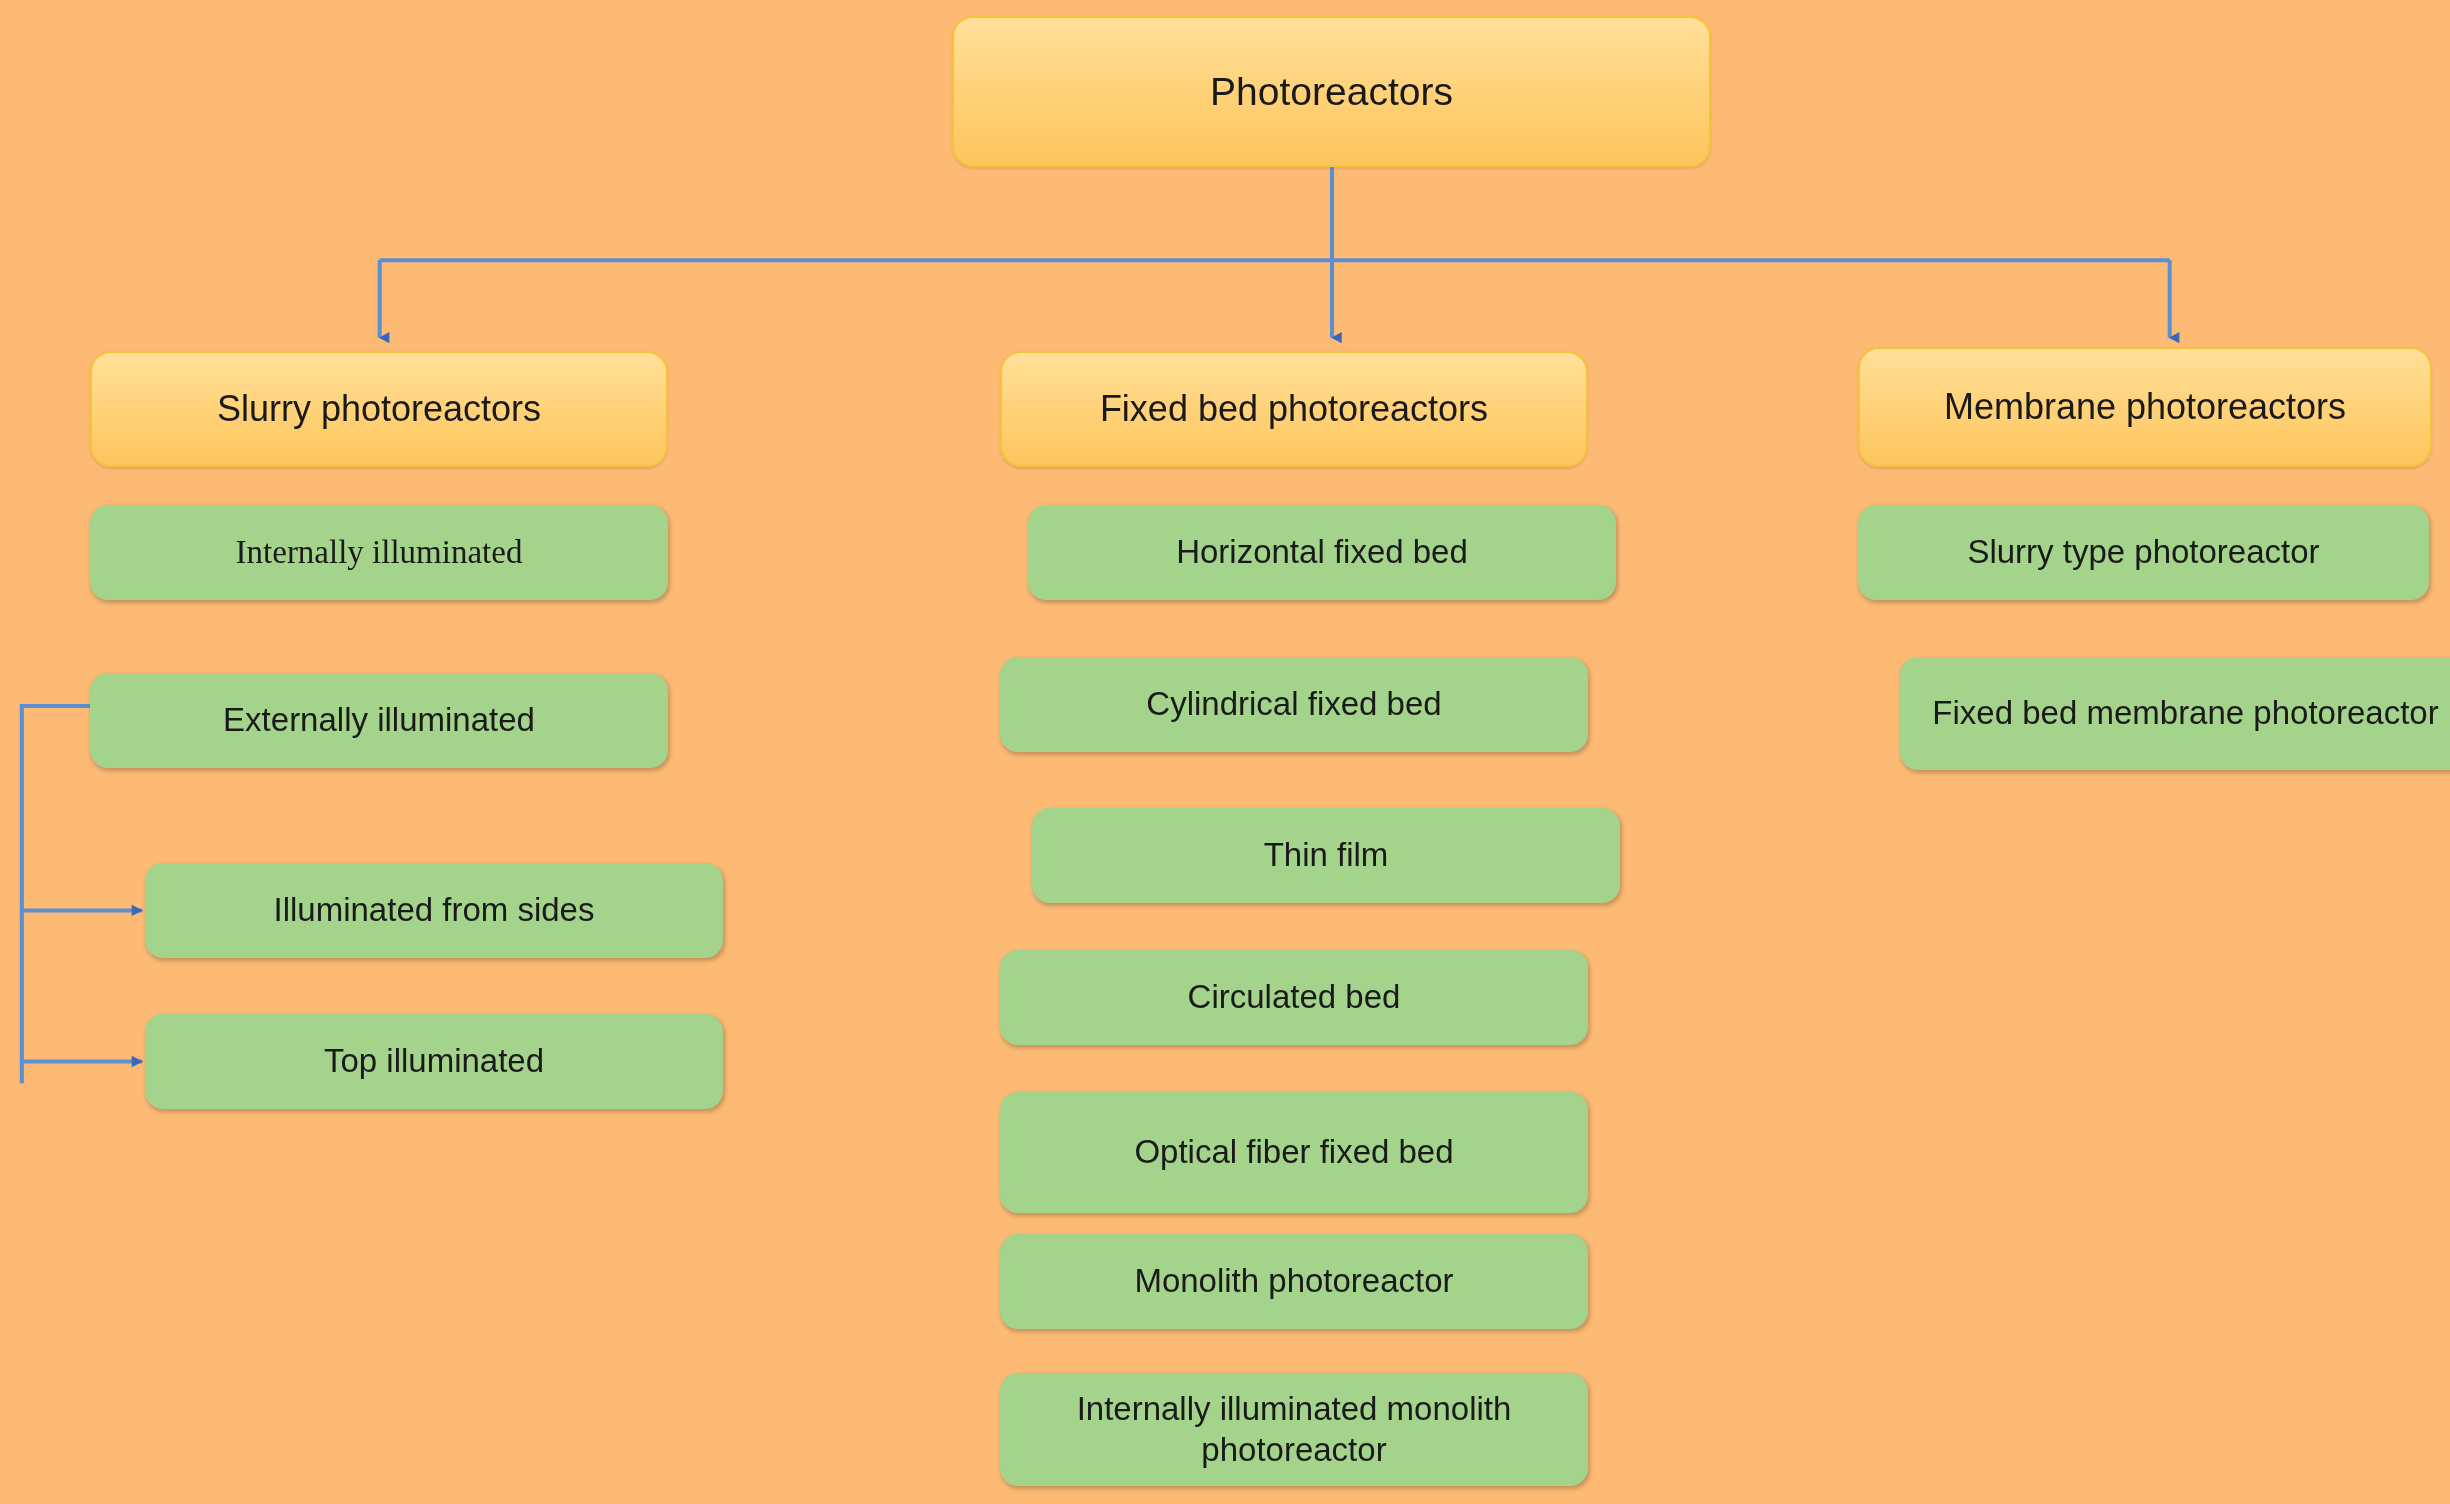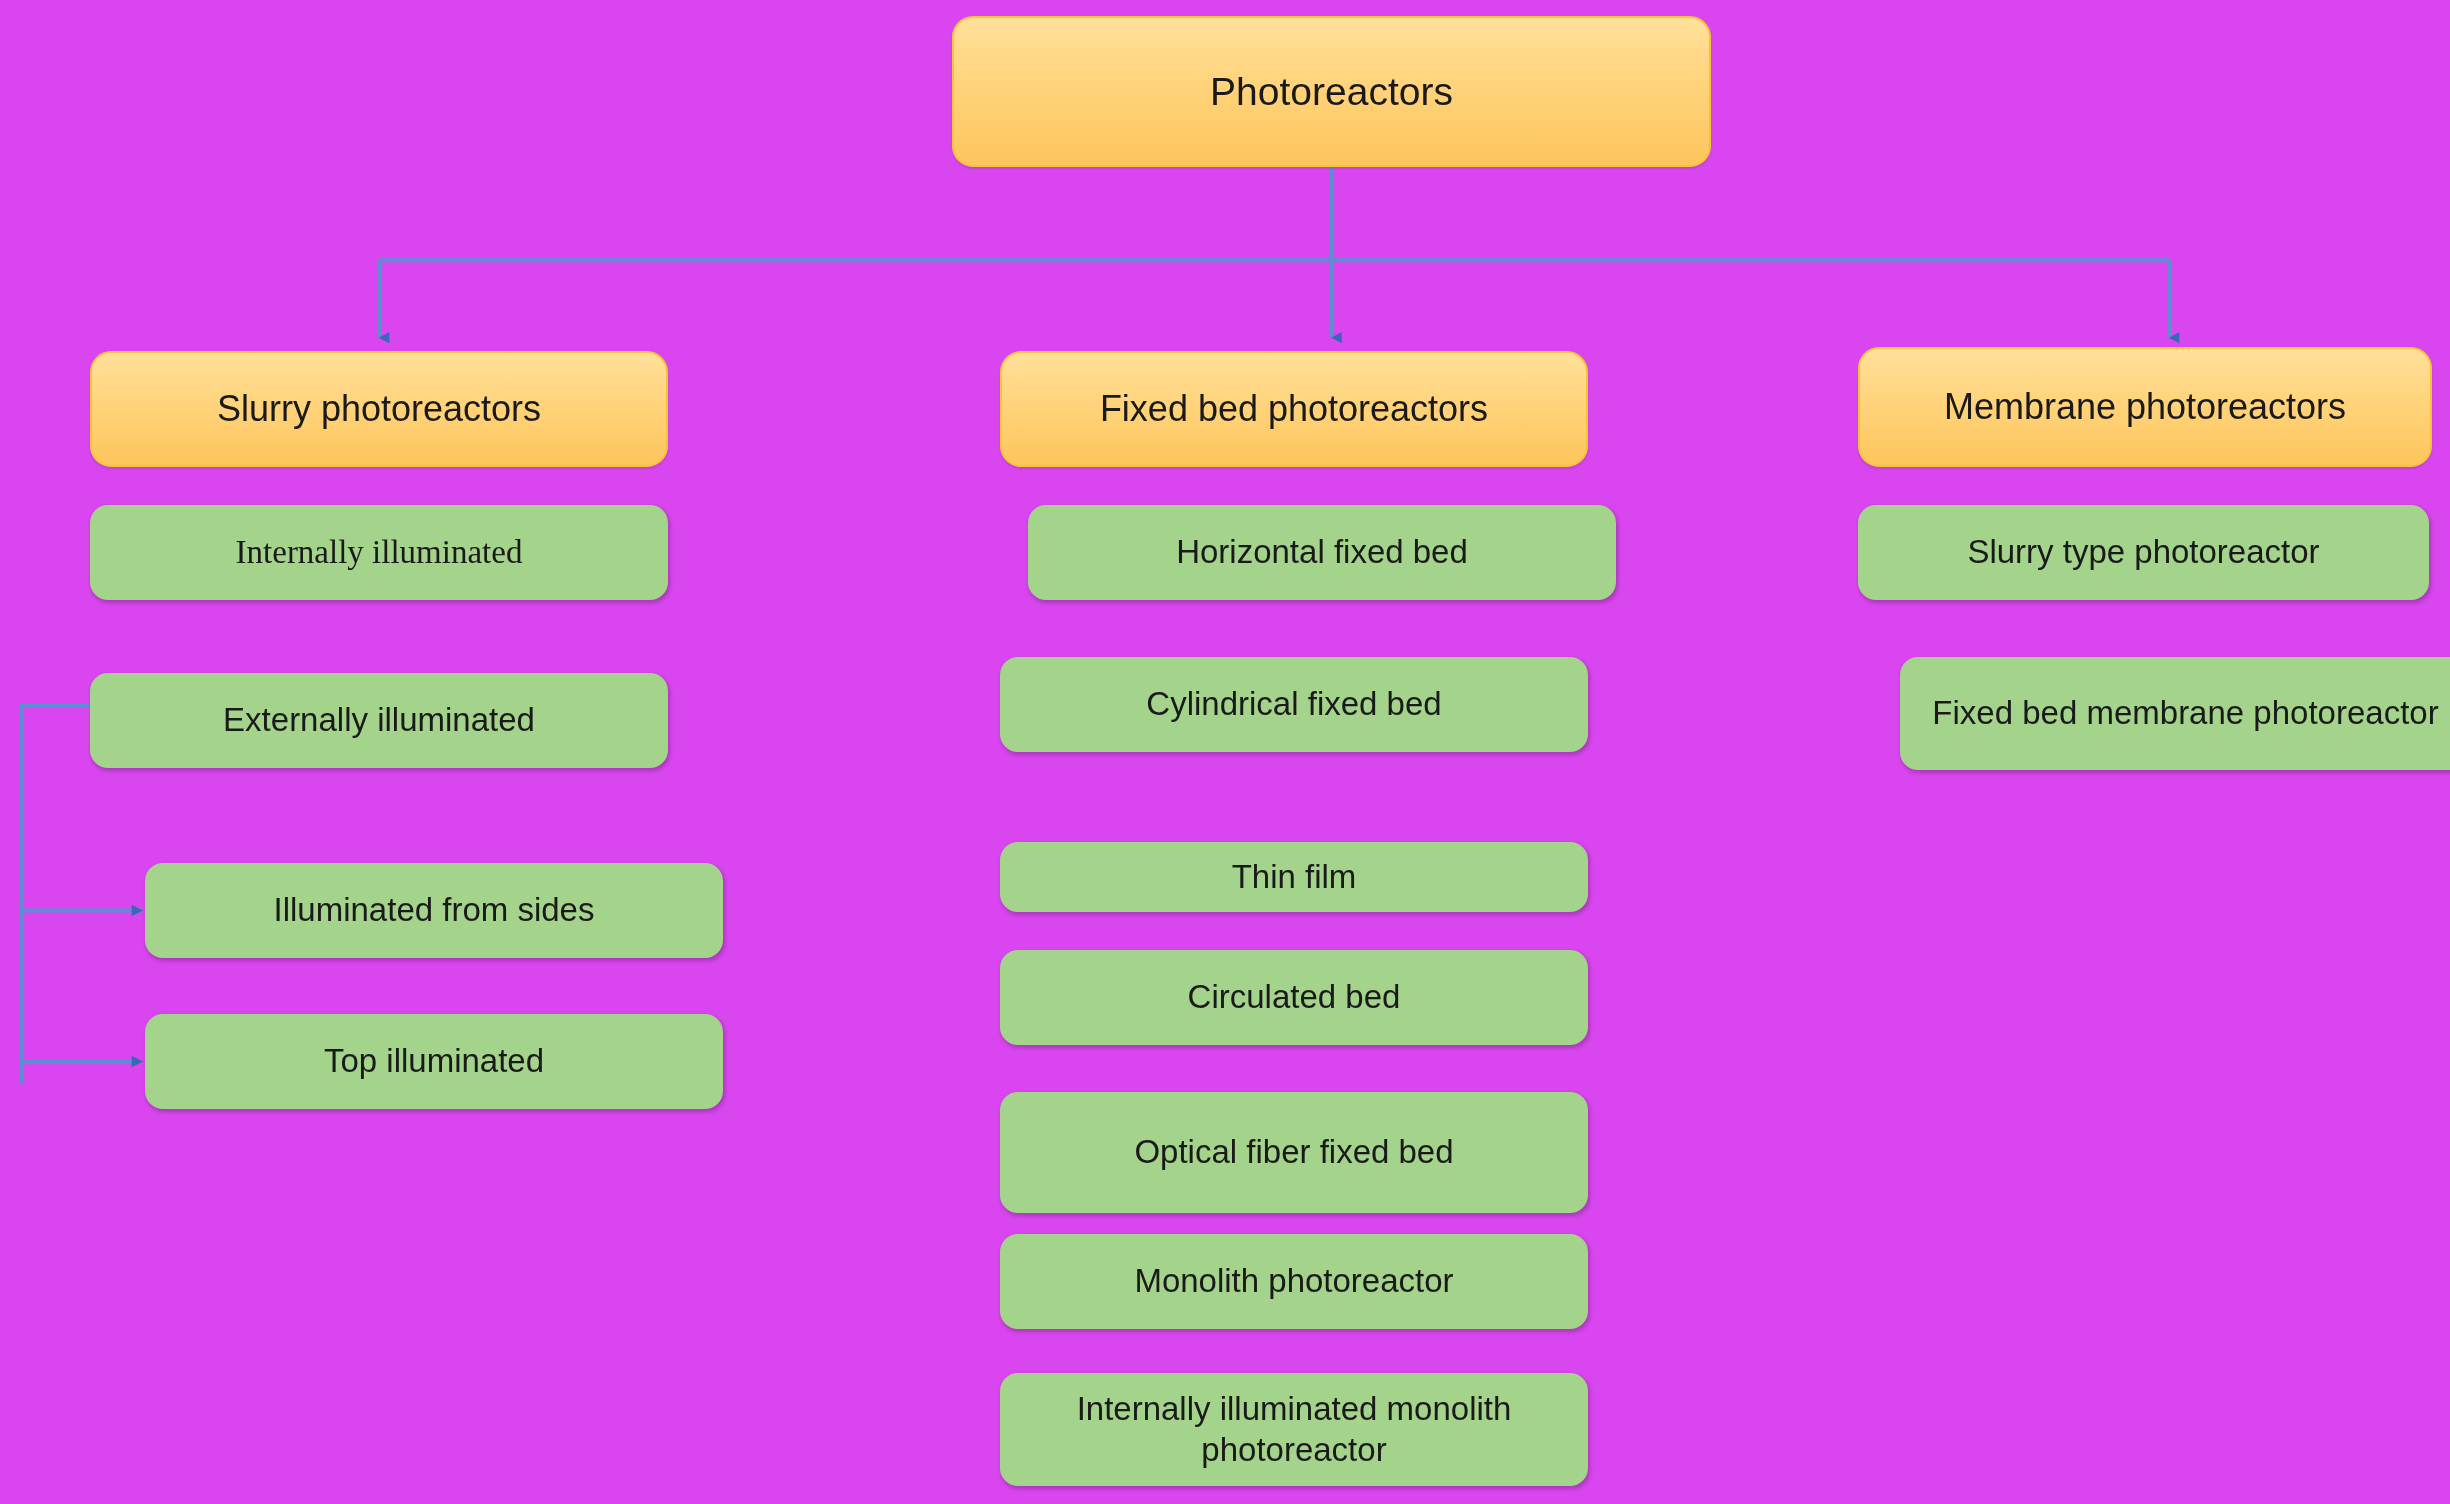--- a/index.html
+++ b/index.html
@@ -4,21 +4,21 @@
 <style>
   html, body {
     margin: 0;
     padding: 0;
     background: #ffffff;
   }
   #canvas {
     position: relative;
     width: 2450px;
     height: 1505px;
-    background: #d946ef;
+    background: #fdba74;
     overflow: hidden;
     font-family: "Liberation Sans", sans-serif;
   }
   .node {
     position: absolute;
     box-sizing: border-box;
     display: flex;
     align-items: center;
     justify-content: center;
     text-align: center;
@@ -118,21 +118,21 @@
   </div>
 
   <div class="node node-leaf" style="left:1000px; top:505px; width:588px; height:95px;margin-left:28px;">
     <span>Horizontal fixed bed</span>
   </div>
 
   <div class="node node-leaf" style="left:1000px; top:657px; width:588px; height:95px;">
     <span>Cylindrical fixed bed</span>
   </div>
 
-  <div class="node node-leaf" style="left:1000px; top:808px; width:588px; height:70px;margin-top:34px;">
+  <div class="node node-leaf" style="left:1032px; top:808px; width:588px; height:95px;">
     <span>Thin film</span>
   </div>
 
   <div class="node node-leaf" style="left:1000px; top:950px; width:588px; height:95px;">
     <span>Circulated bed</span>
   </div>
 
   <div class="node node-leaf" style="left:1000px; top:1092px; width:588px; height:121px;">
     <span>Optical fiber fixed bed</span>
   </div>

